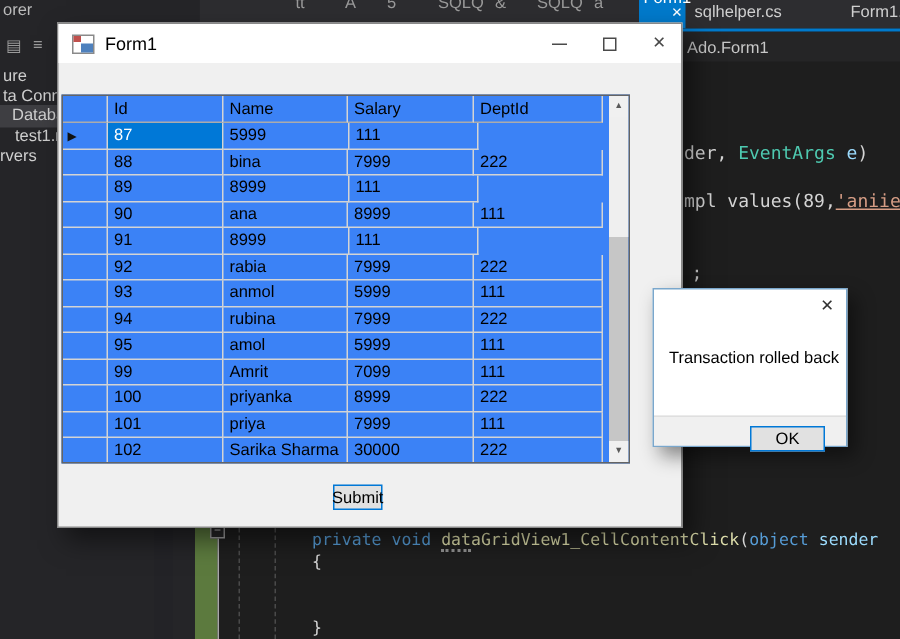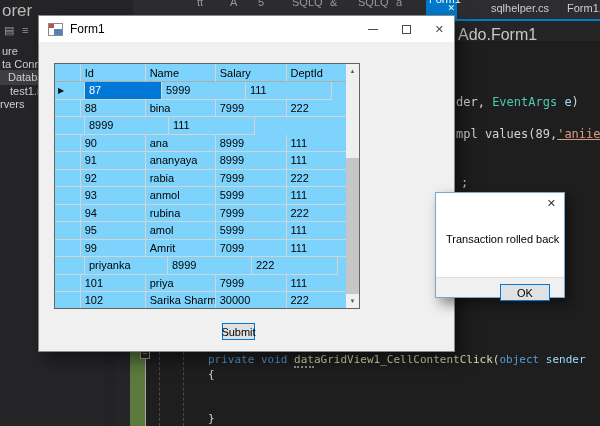--- a/index.html
+++ b/index.html
@@ -12,29 +12,29 @@
   .mono { font-family:"DejaVu Sans Mono", monospace; white-space:pre; }
 
   
   #editor-bg { left:133px; top:0; right:0; bottom:0; background:#1e1e1e; z-index:0; }
   #tabbar { left:133px; top:0; width:467px; height:19px; background:#2d2d30; z-index:2; overflow:hidden; }
   .tfrag { position:absolute; top:-4px; color:#9a9a9a; font-size:11px; }
   #active-tab { position:absolute; left:293px; top:0; width:31px; height:19px; background:#007acc; }
   #active-tab .tabtext { position:absolute; left:3px; top:-7px; color:#fff; font-size:11px; }
   #active-tab .tclose { position:absolute; right:2px; top:3px; color:#fff; font-size:9px; }
   .tab-label { position:absolute; top:2px; color:#cfcfcf; font-size:11px; }
-  #tab-sqlhelper { left:330px;margin-left:28px; }
+  #tab-sqlhelper { left:330px; }
   #tab-form1cs { left:434px; }
   #tab-underline { left:455px; top:19px; width:145px; height:2px; background:#007acc; z-index:2; }
   #breadcrumb { left:455px; top:21px; width:145px; height:20px; background:#252526; z-index:1; }
-  #breadcrumb span { position:absolute; left:3px; top:5px; color:#c8c8c8; font-size:16px; }
+  #breadcrumb span { position:absolute; left:3px; top:5px; color:#c8c8c8; font-size:11px; }
 
   
   #panel { left:0; top:0; width:133px; height:426px; background:#252528; z-index:1; }
-  #panel-title { position:absolute; left:2px; top:1px; color:#bbb; font-size:17px; }
+  #panel-title { position:absolute; left:2px; top:1px; color:#bbb; font-size:11px; }
   .ptool { position:absolute; top:24px; color:#9a9a9a; font-size:11px; }
   #panel-sel { position:absolute; left:0; top:70px; width:133px; height:15px; background:#3e3e42; }
   .pitem { position:absolute; color:#cfcfcf; font-size:11px; }
 
   
   #dark-strip { left:103px; top:352px; width:12px; height:74px; background:#232327; z-index:1; }
   #green-bar { left:130px; top:340px; width:15px; height:86px; background:#5c7a3e; z-index:1; }
   #outline-line { left:145px; top:358px; width:1px; height:68px; background:#a8a8a8; z-index:1; }
   #fold-box { left:140px; top:349px; width:10px; height:10px; border:1px solid #9a9a9a; background:#252526;
               color:#c8c8c8; font-size:8px; line-height:7px; text-align:center; z-index:2; }
@@ -52,21 +52,21 @@
   #form-icon { width:15px; height:13px; margin-left:9px; border:1px solid #8a8a8a; background:#fff; position:relative; }
   #form-icon .ic-red { position:absolute; left:0; top:0; width:5px; height:4px; background:#c0504d; }
   #form-icon .ic-blue { position:absolute; right:0; bottom:0; width:8px; height:6px; background:#4f81bd; }
   #form-title { margin-left:7px; font-size:12px; color:#000; }
   #win-buttons { margin-left:auto; display:flex; align-items:center; gap:24px; margin-right:10px; }
   #min-btn { width:10px; height:1px; background:#4a4a4a; }
   #max-btn { width:9px; height:9px; border:1px solid #4a4a4a; }
   #close-btn { color:#4a4a4a; font-size:11px; line-height:11px; }
 
   
-  #grid { position:absolute; left:15px; top:47px; width:306px; height:246px; background:#7dd3fc;
+  #grid { position:absolute; left:2px; top:47px; width:379px; height:246px; background:#3b82f6;
     border:1px solid #646464; overflow:hidden; }
   .grow, #grid-header { display:flex; width:100%; }
   #grid-header { height:18px; }
   .grow { height:17.5px; }
   .cell { display:flex; align-items:center; padding-left:4px; font-size:11px; color:#000;
     border-right:1px solid #d4d4d4; border-bottom:1px solid #d4d4d4; overflow:hidden; white-space:nowrap; }
   #grid-header .cell { border-bottom:1px solid #ababab; }
   .rowhdr { width:30px; padding-left:3px; }
   .c0 { width:77px; } .c1 { width:83px; } .c2 { width:84px; } .c3 { width:86px; }
   .fill { flex:1; border:none; }
@@ -180,36 +180,36 @@
         <div class="grow">
           <div class="cell rowhdr"></div>
           <div class="cell c0">88</div>
           <div class="cell c1">bina</div>
           <div class="cell c2">7999</div>
           <div class="cell c3">222</div>
           <div class="fill"></div>
         </div>
         <div class="grow">
           <div class="cell rowhdr"></div>
+          <div class="cell c0">89</div>
           <div class="cell c2">8999</div>
           <div class="cell c3">111</div>
           <div class="fill"></div>
         </div>
         <div class="grow">
           <div class="cell rowhdr"></div>
           <div class="cell c0">90</div>
           <div class="cell c1">ana</div>
           <div class="cell c2">8999</div>
           <div class="cell c3">111</div>
           <div class="fill"></div>
         </div>
         <div class="grow">
           <div class="cell rowhdr"></div>
           <div class="cell c0">91</div>
-          <div class="cell c1">ananyaya</div>
           <div class="cell c2">8999</div>
           <div class="cell c3">111</div>
           <div class="fill"></div>
         </div>
         <div class="grow">
           <div class="cell rowhdr"></div>
           <div class="cell c0">92</div>
           <div class="cell c1">rabia</div>
           <div class="cell c2">7999</div>
           <div class="cell c3">222</div>
@@ -242,20 +242,21 @@
         <div class="grow">
           <div class="cell rowhdr"></div>
           <div class="cell c0">99</div>
           <div class="cell c1">Amrit</div>
           <div class="cell c2">7099</div>
           <div class="cell c3">111</div>
           <div class="fill"></div>
         </div>
         <div class="grow">
           <div class="cell rowhdr"></div>
+          <div class="cell c0">100</div>
           <div class="cell c1">priyanka</div>
           <div class="cell c2">8999</div>
           <div class="cell c3">222</div>
           <div class="fill"></div>
         </div>
         <div class="grow">
           <div class="cell rowhdr"></div>
           <div class="cell c0">101</div>
           <div class="cell c1">priya</div>
           <div class="cell c2">7999</div>

